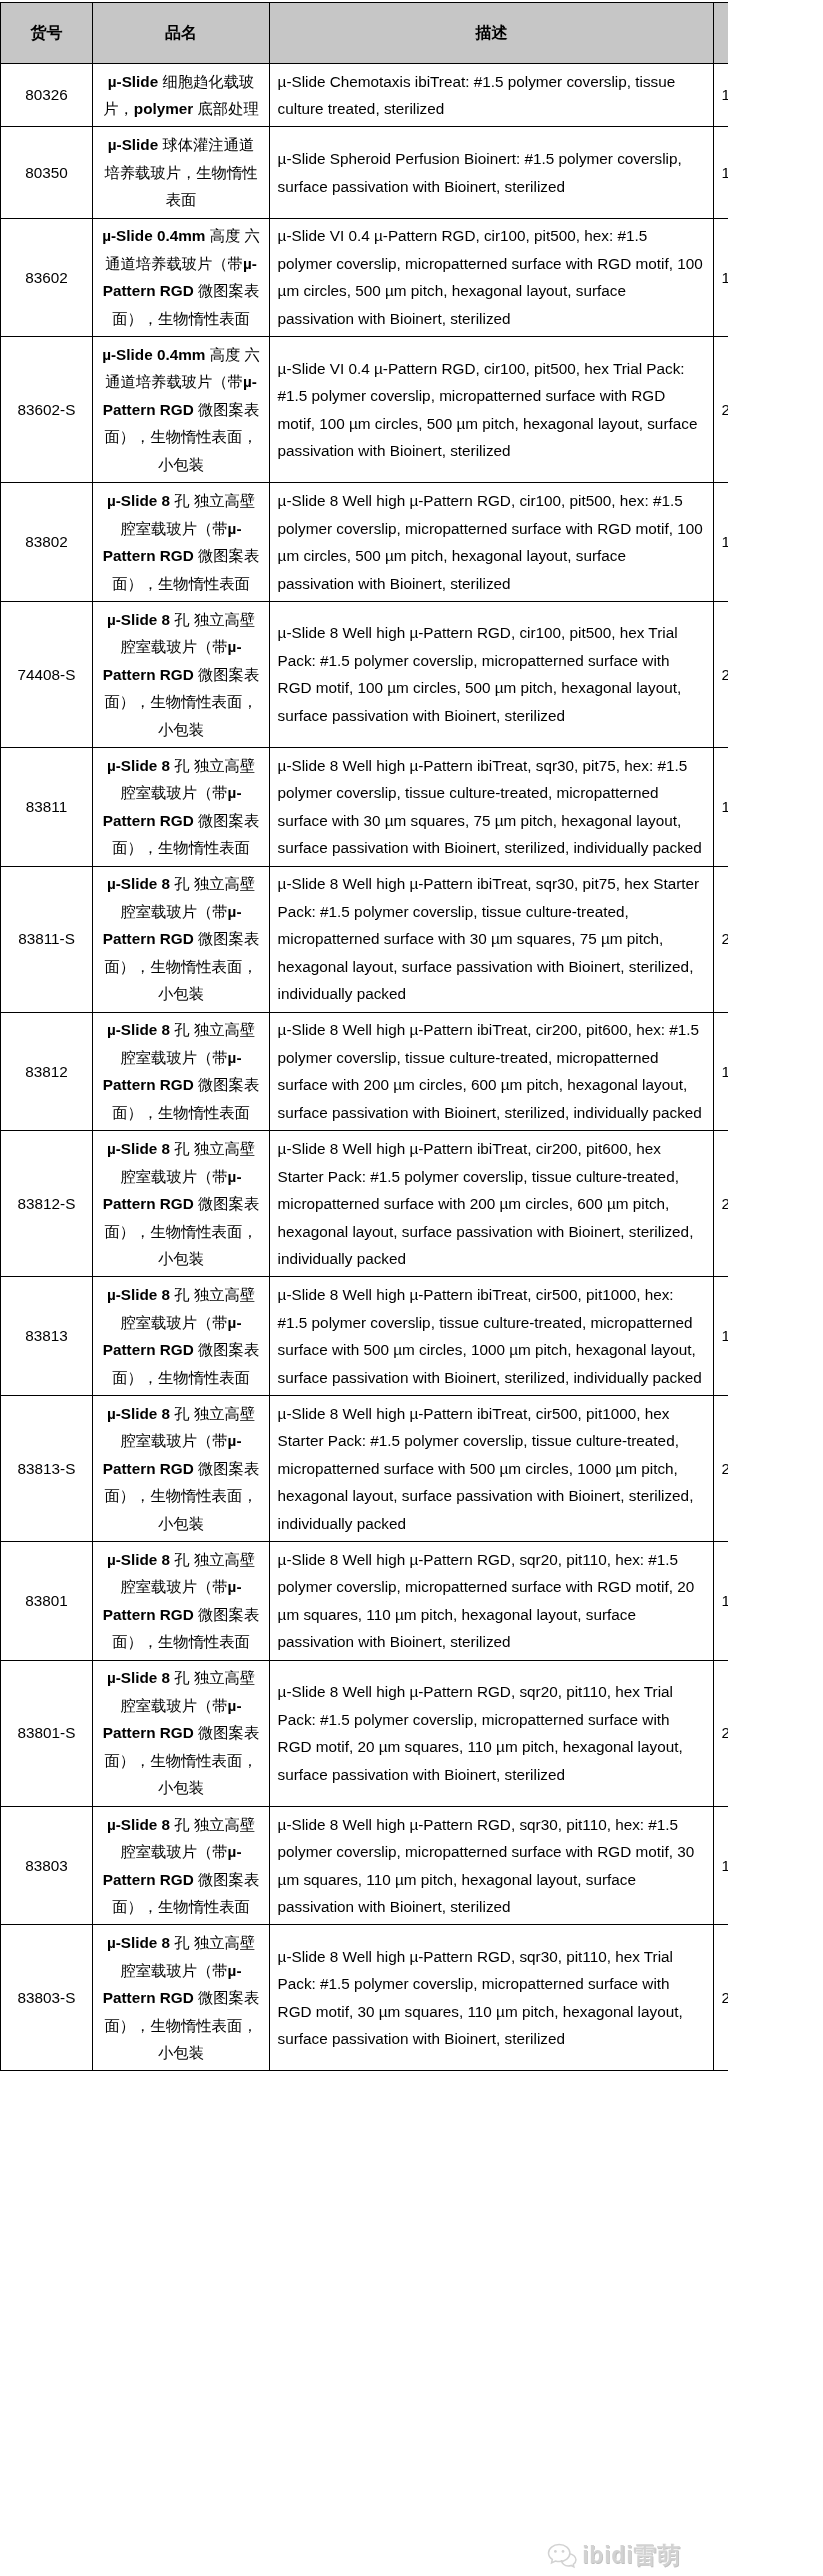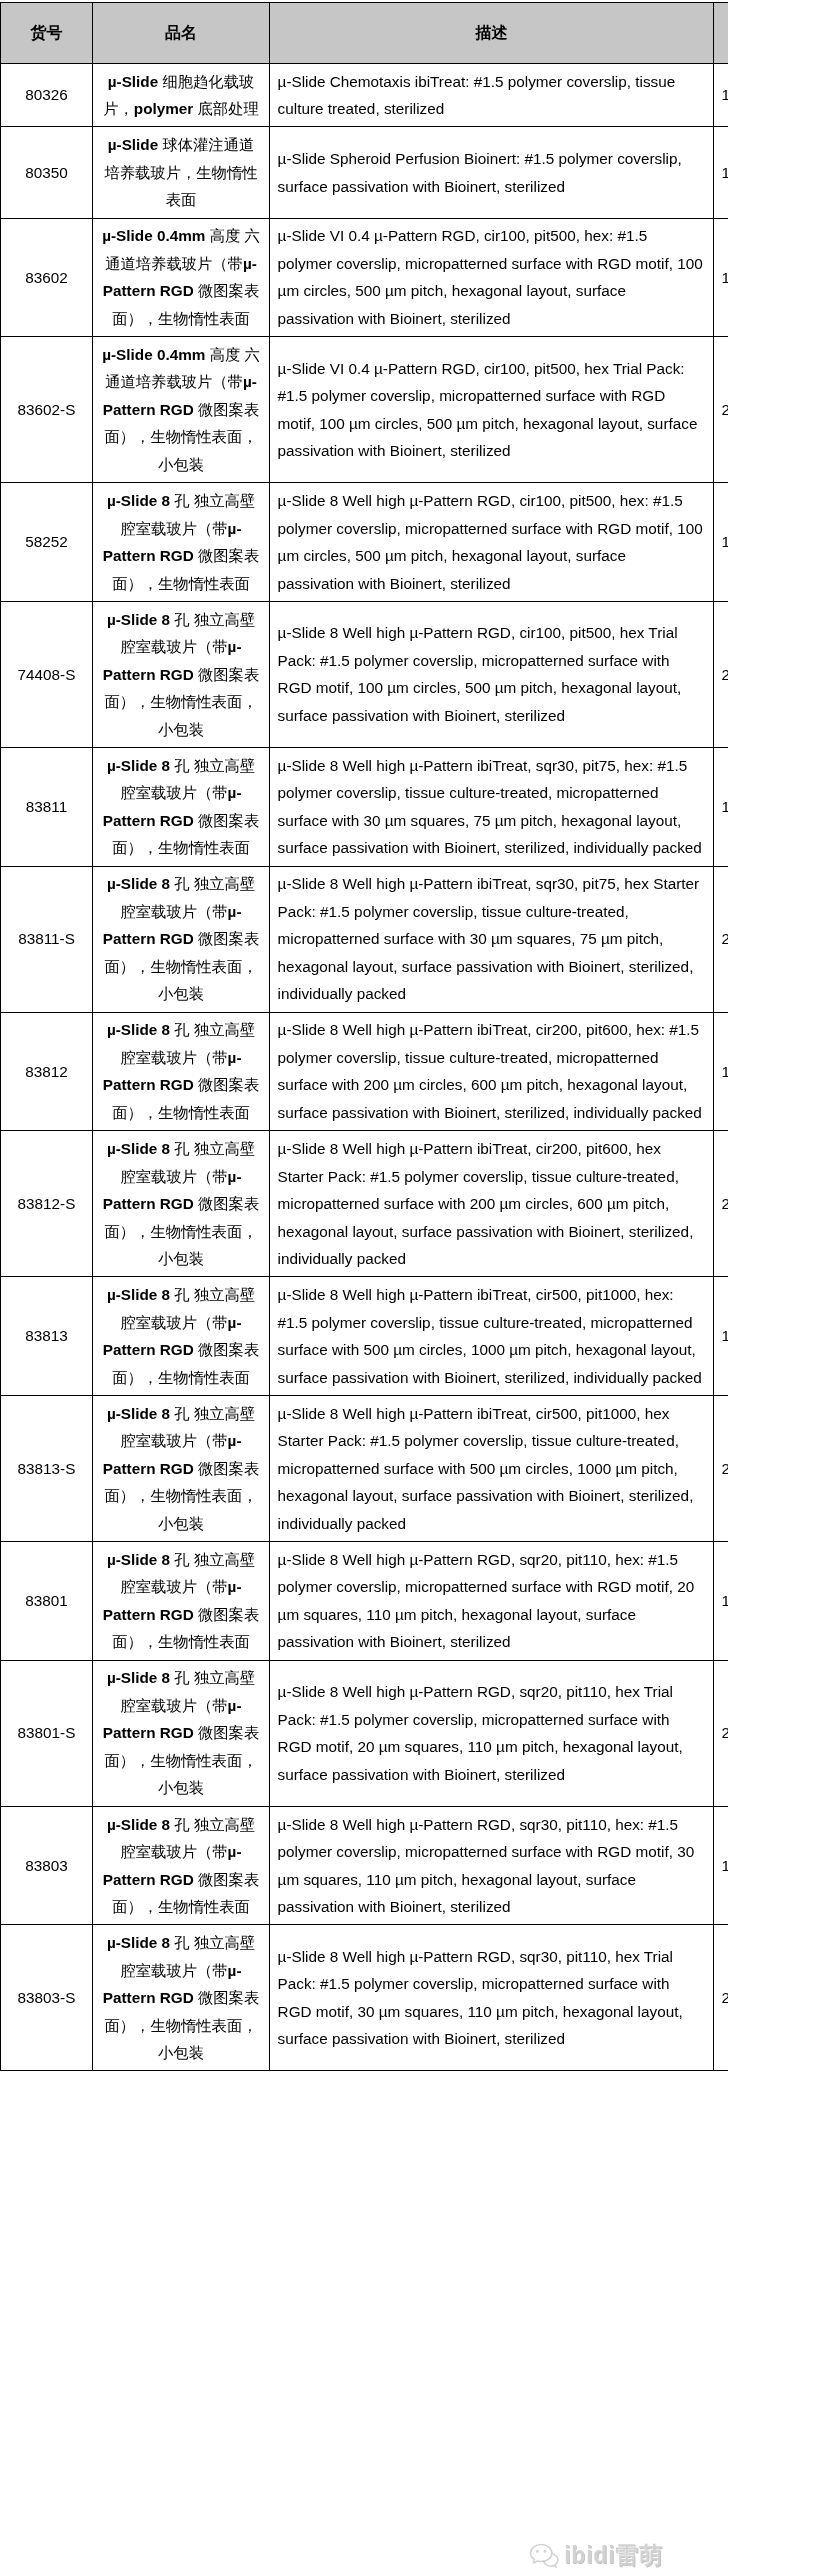--- a/index.html
+++ b/index.html
@@ -42,21 +42,21 @@
     line-height: 26px;
     padding: 4.6px 3.1px;
   }
   td.sku  { text-align: center; margin-top: 10px; }
   td.name { text-align: center; padding: 3.8px 4.6px; }
   td.desc { text-align: left; padding: 3.8px 9.2px; }
   td.pack { text-align: left; }
   td.name b { font-weight: bold; }
   .watermark {
     position: absolute;
-    right: 65px;
+    right: 47px;
     bottom: 4.6px;
     display: flex;
     align-items: center;
     gap: 4.6px;
     color: #d2d2d2;
     font-size: 23px;
     font-weight: bold;
     letter-spacing: 0.8px;
     text-shadow: -0.8px -0.8px 0 #ffffff, 0.8px 0.8px 0 #bfbfbf;
     background: transparent;
@@ -110,21 +110,21 @@
     </tr>
 
     <tr>
       <td class="sku">83602-S</td>
       <td class="name"><b>µ-Slide 0.4mm</b> 高度 六通道培养载玻片（带<b>µ-Pattern RGD</b> 微图案表面），生物惰性表面，小包装</td>
       <td class="desc">µ-Slide VI 0.4 µ-Pattern RGD, cir100, pit500, hex Trial Pack: #1.5 polymer coverslip, micropatterned surface with RGD motif, 100 µm circles, 500 µm pitch, hexagonal layout, surface passivation with Bioinert, sterilized</td>
       <td class="pack">2</td>
     </tr>
 
     <tr>
-      <td class="sku">58252</td>
+      <td class="sku">83802</td>
       <td class="name"><b>µ-Slide 8</b> 孔 独立高壁腔室载玻片（带<b>µ-Pattern RGD</b> 微图案表面），生物惰性表面</td>
       <td class="desc">µ-Slide 8 Well high µ-Pattern RGD, cir100, pit500, hex: #1.5 polymer coverslip, micropatterned surface with RGD motif, 100 µm circles, 500 µm pitch, hexagonal layout, surface passivation with Bioinert, sterilized</td>
       <td class="pack">10</td>
     </tr>
 
     <tr>
       <td class="sku">74408-S</td>
       <td class="name"><b>µ-Slide 8</b> 孔 独立高壁腔室载玻片（带<b>µ-Pattern RGD</b> 微图案表面），生物惰性表面，小包装</td>
       <td class="desc">µ-Slide 8 Well high µ-Pattern RGD, cir100, pit500, hex Trial Pack: #1.5 polymer coverslip, micropatterned surface with RGD motif, 100 µm circles, 500 µm pitch, hexagonal layout, surface passivation with Bioinert, sterilized</td>
       <td class="pack">2</td>

